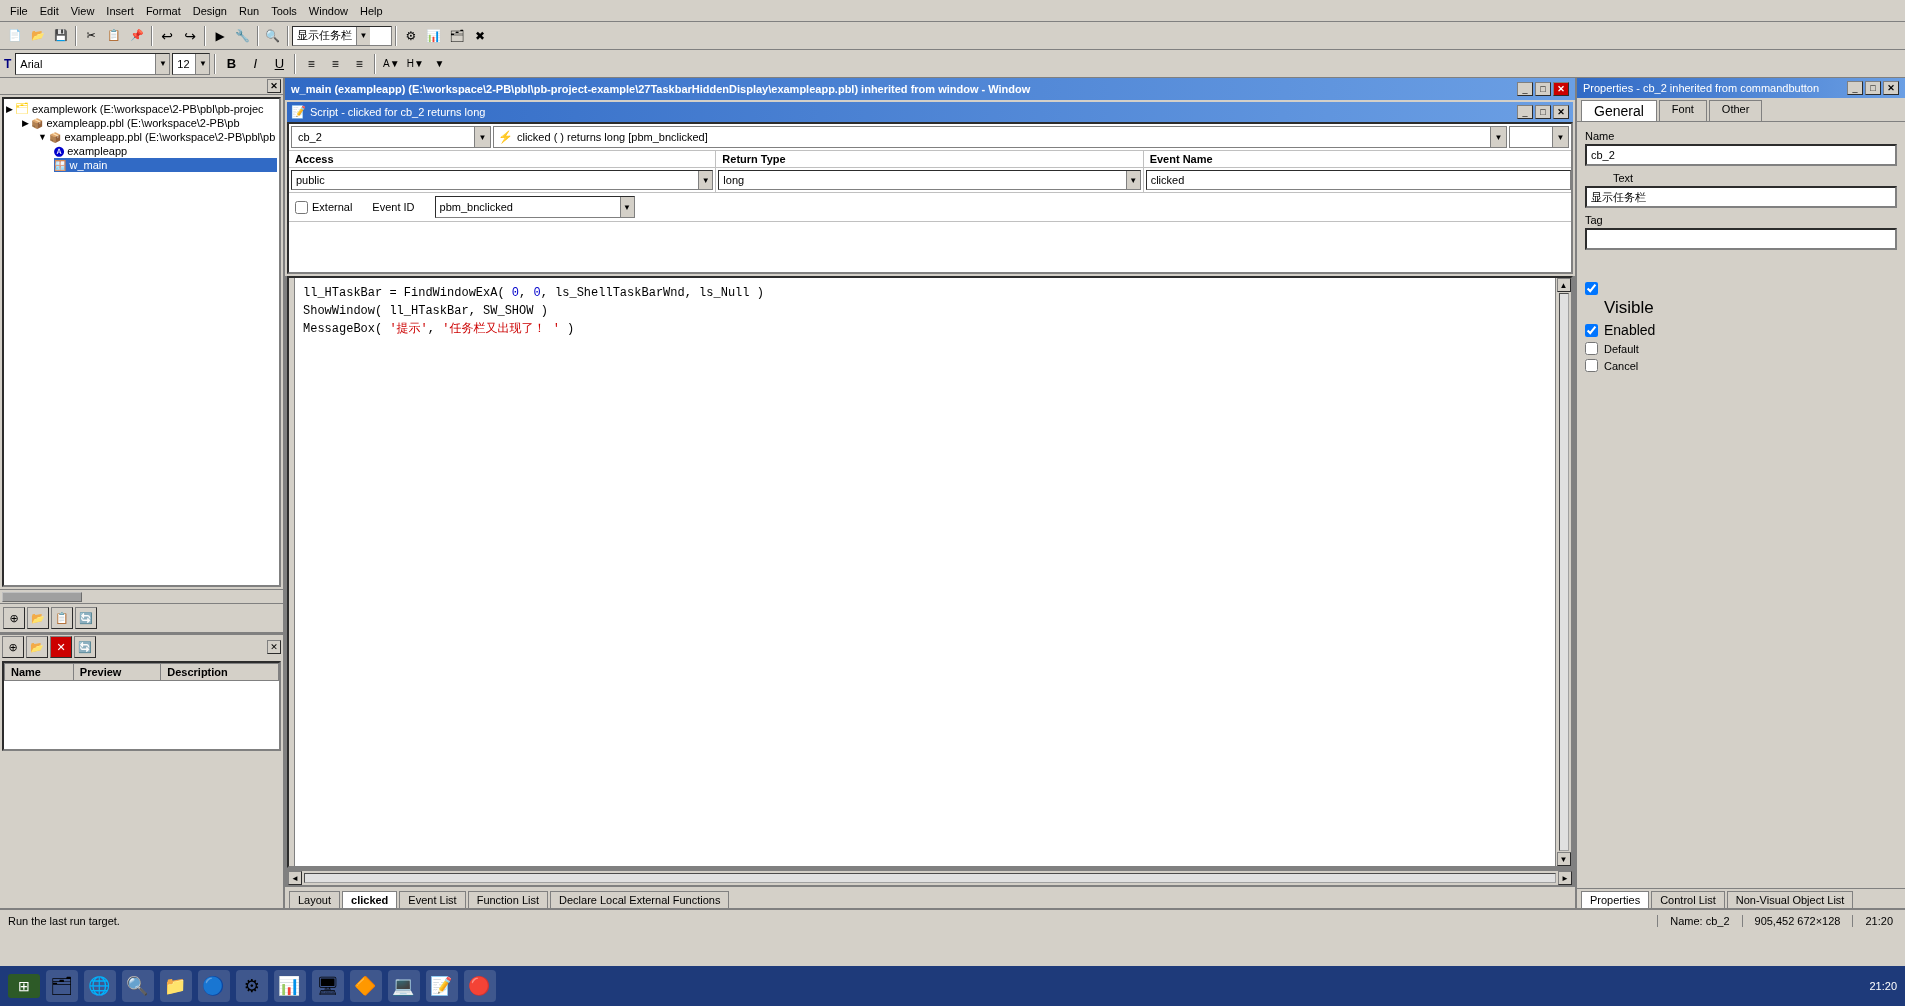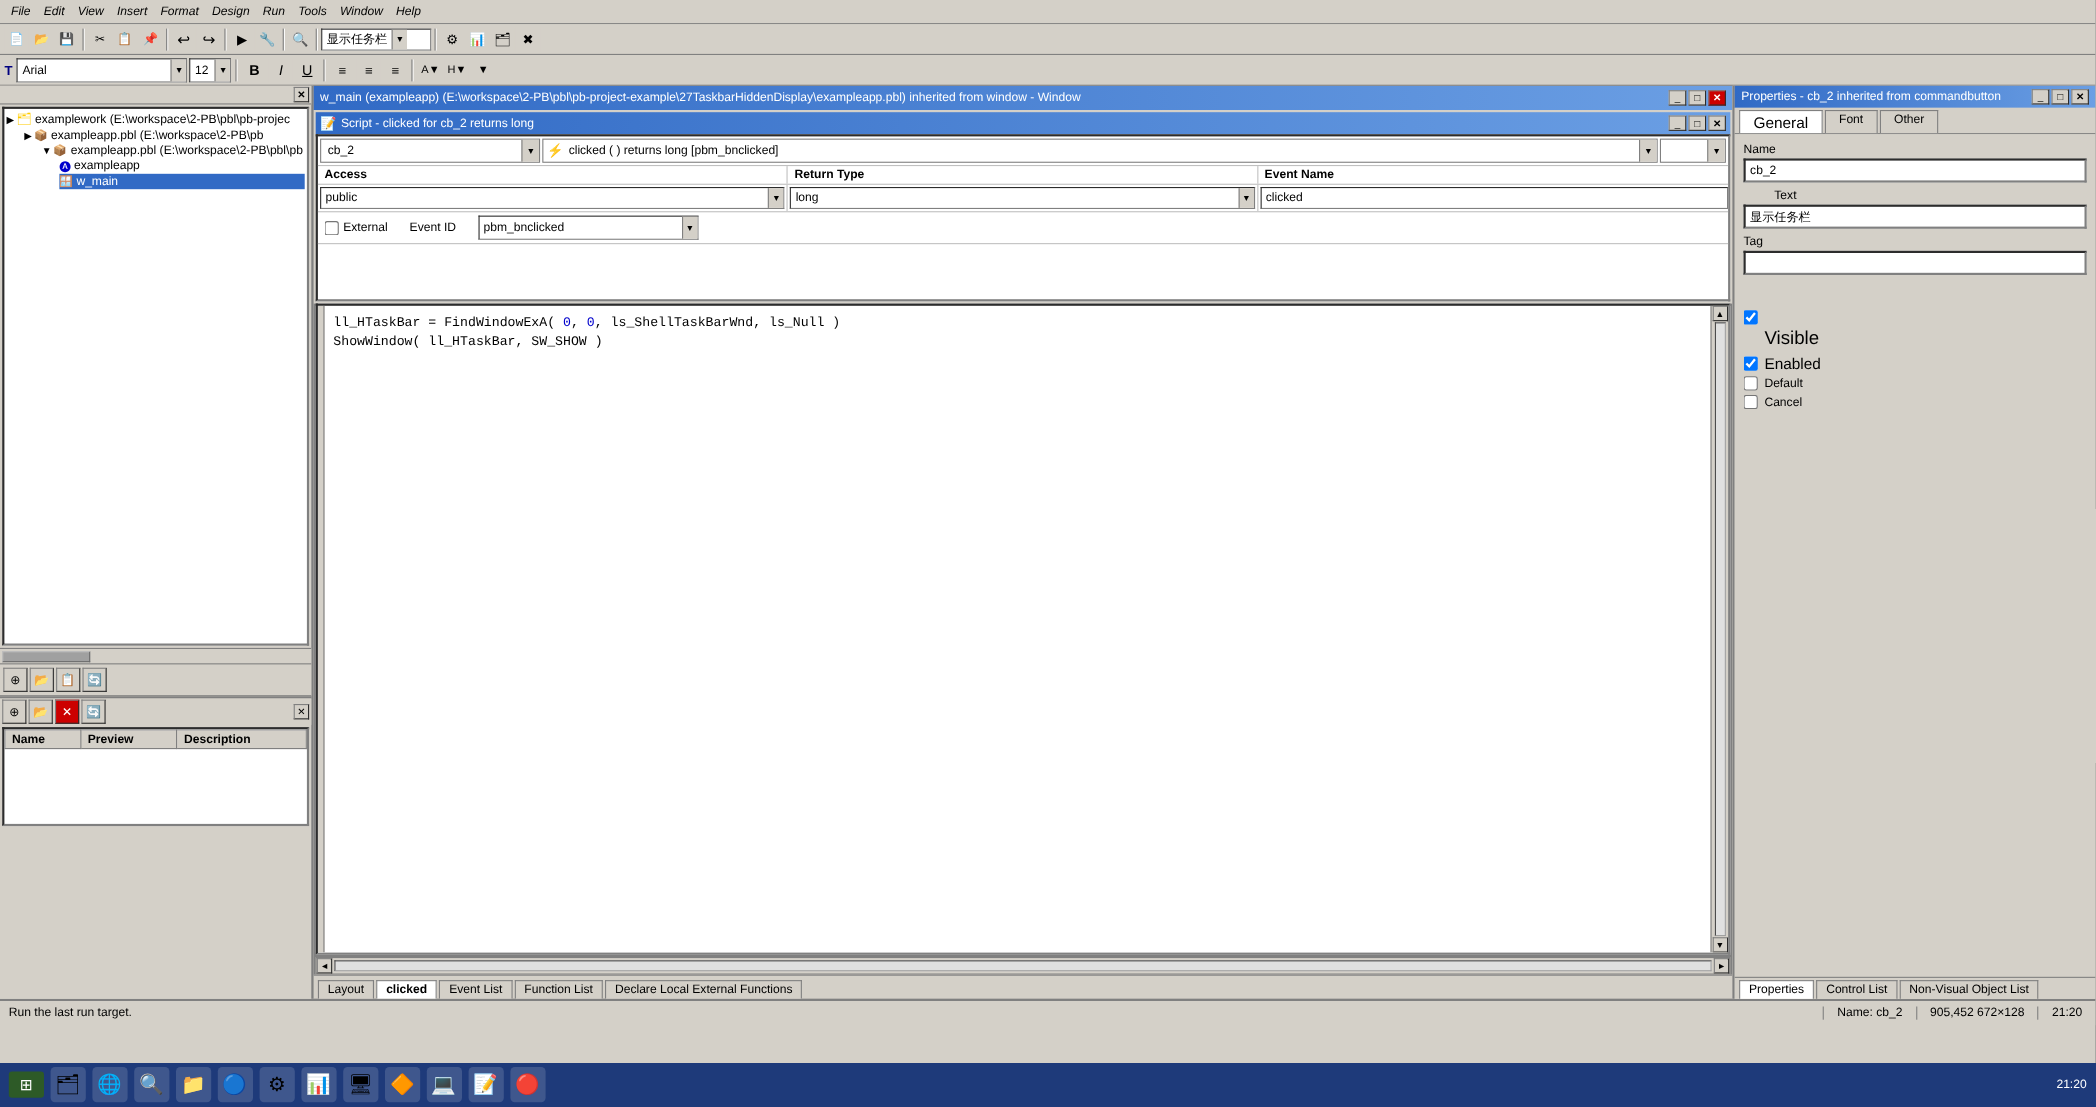--- a/index.html
+++ b/index.html
@@ -2,21 +2,21 @@
 <html><head>
   <meta charset="utf-8">
   <style>
     * { box-sizing: border-box; margin: 0; padding: 0; }
     body { font-family: 'Arial', sans-serif; font-size: 11px; background: #d4d0c8; overflow: hidden; width: 1905px; height: 1006px; }
     .menu-item { padding: 2px 6px; cursor: pointer; font-size: 11px; }
   </style>
 </head>
 <body>
 
-<div style="background:#d4d0c8; height:22px; display:flex; align-items:center; border-bottom:1px solid #808080; padding:0 4px;font-style:italic;">
+<div style="background:#d4d0c8; height:22px; display:flex; align-items:center; border-bottom:1px solid #808080; padding:0 4px;">
   <span class="menu-item" style="padding:2px 6px; font-size:11px; cursor:pointer;">File</span>
   <span class="menu-item" style="padding:2px 6px; font-size:11px; cursor:pointer;">Edit</span>
   <span class="menu-item" style="padding:2px 6px; font-size:11px; cursor:pointer;">View</span>
   <span class="menu-item" style="padding:2px 6px; font-size:11px; cursor:pointer;">Insert</span>
   <span class="menu-item" style="padding:2px 6px; font-size:11px; cursor:pointer;">Format</span>
   <span class="menu-item" style="padding:2px 6px; font-size:11px; cursor:pointer;">Design</span>
   <span class="menu-item" style="padding:2px 6px; font-size:11px; cursor:pointer;">Run</span>
   <span class="menu-item" style="padding:2px 6px; font-size:11px; cursor:pointer;">Tools</span>
   <span class="menu-item" style="padding:2px 6px; font-size:11px; cursor:pointer;">Window</span>
   <span class="menu-item" style="padding:2px 6px; font-size:11px; cursor:pointer;">Help</span>
@@ -147,21 +147,21 @@
           </thead>
           <tbody></tbody>
         </table>
       </div>
     </div>
   </div>
 
   <div style="flex:1;display:flex;flex-direction:column;overflow:hidden;background:#808080;">
 
     <div style="background:linear-gradient(to right,#316ac5,#6b9fe4);color:white;padding:2px 6px;display:flex;align-items:center;justify-content:space-between;height:22px;">
-      <span style="font-size:11px;font-weight:normal;">w_main (exampleapp) (E:\workspace\2-PB\pbl\pb-project-example\27TaskbarHiddenDisplay\exampleapp.pbl) inherited from window - Window</span>
+      <span style="font-size:11px;font-weight:bold;">w_main (exampleapp) (E:\workspace\2-PB\pbl\pb-project-example\27TaskbarHiddenDisplay\exampleapp.pbl) inherited from window - Window</span>
       <div style="display:flex;gap:2px;">
         <button style="width:16px;height:14px;background:#d4d0c8;border:1px outset #808080;cursor:pointer;font-size:9px;">_</button>
         <button style="width:16px;height:14px;background:#d4d0c8;border:1px outset #808080;cursor:pointer;font-size:9px;">□</button>
         <button style="width:16px;height:14px;background:#cc0000;color:white;border:1px outset #808080;cursor:pointer;font-size:9px;font-weight:bold;">✕</button>
       </div>
     </div>
 
     <div style="background:#d4d0c8;">
       <div style="background:linear-gradient(to right,#316ac5,#6b9fe4);color:white;padding:2px 4px;display:flex;align-items:center;justify-content:space-between;height:20px;margin:2px 2px 0 2px;">
         <div style="display:flex;align-items:center;gap:4px;">
@@ -234,20 +234,21 @@
       </div>
     </div>
 
     <div style="flex:1;display:flex;background:white;border:2px inset #808080;margin:2px;margin-top:0;overflow:hidden;">
 
       <div style="width:6px;background:#d4d0c8;border-right:1px solid #808080;"></div>
 
       <div style="flex:1;padding:6px 8px;font-family:'Courier New',monospace;font-size:12px;overflow:auto;line-height:18px;">
         <div style="white-space:pre;color:#000;">ll_HTaskBar = FindWindowExA( <span style="color:#0000cc;">0</span>, <span style="color:#0000cc;">0</span>, ls_ShellTaskBarWnd, ls_Null )</div>
         <div style="white-space:pre;color:#000;">ShowWindow( ll_HTaskBar, SW_SHOW )</div>
+        <div style="white-space:pre;color:#000;">MessageBox( <span style="color:#cc0000;">'提示'</span>, <span style="color:#cc0000;">'任务栏又出现了！ '</span> )</div>
       </div>
 
       <div style="width:16px;background:#d4d0c8;border-left:1px solid #808080;display:flex;flex-direction:column;align-items:center;">
         <button style="width:14px;height:14px;background:#d4d0c8;border:1px outset #808080;font-size:8px;cursor:pointer;">▲</button>
         <div style="flex:1;width:10px;background:#e0e0e0;margin:1px;border:1px inset #a0a0a0;"></div>
         <button style="width:14px;height:14px;background:#d4d0c8;border:1px outset #808080;font-size:8px;cursor:pointer;">▼</button>
       </div>
     </div>
 
     <div style="height:16px;background:#d4d0c8;margin:0 2px;border:1px solid #808080;display:flex;align-items:center;">

